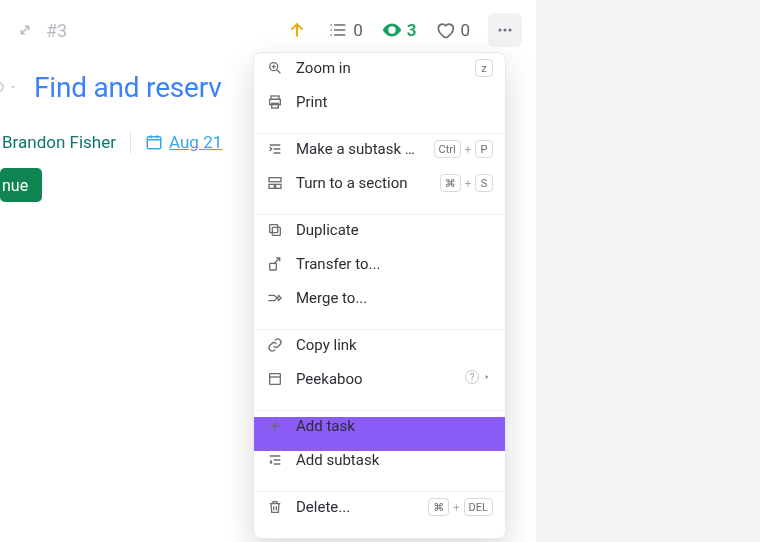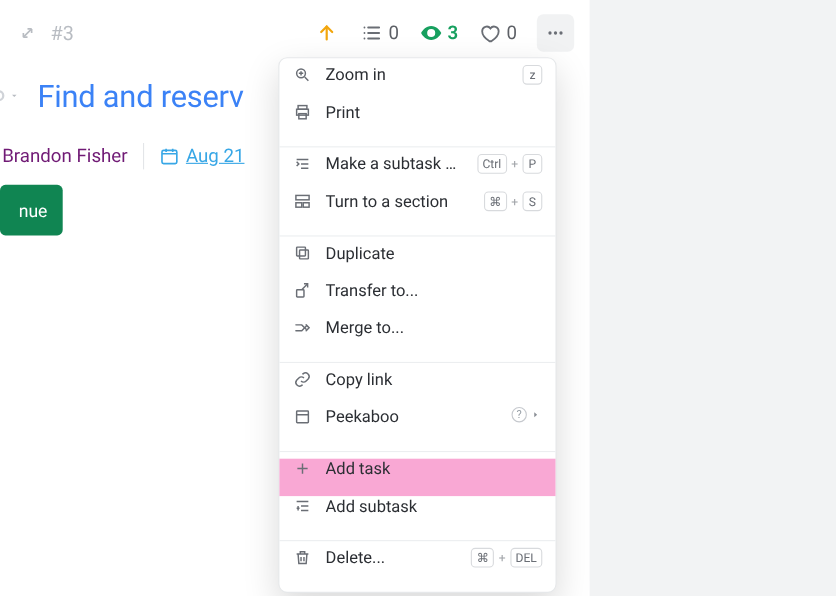--- a/index.html
+++ b/index.html
@@ -20,33 +20,33 @@
   .stat .ico { width:22px; height:22px; display:flex; align-items:center; justify-content:center; }
   .more-btn { width:34px; height:34px; border-radius:6px; background:#f1f2f3; display:flex; align-items:center; justify-content:center; color:#6a6e75; }
 
   .title-row { position:absolute; left:0; top:62px; width:536px; height:50px; display:flex; align-items:center; padding-left:0; }
   .title-row .chev { color:#b8bcc2; font-size:14px; margin-left:-2px; }
   .title-text { font-size:28px; color:#3b82f6; margin-left:16px; font-weight:400; letter-spacing:-0.2px;}
   .title-row .bullet { width:10px; height:10px; border:2px solid #d0d3d8; border-radius:50%; margin-left:-6px;}
   .title-lead { display:flex; align-items:center; gap:6px; }
 
   .meta-row { position:absolute; left:0; top:122px; width:536px; height:40px; display:flex; align-items:center; gap:14px; padding-left:2px; font-size:17px;}
-  .assignee { color:#701a75; }
+  .assignee { color:#0f766e; }
   .divider-v { width:1px; height:24px; background:#e3e5e8; }
   .date-chip { display:flex; align-items:center; gap:6px; color:#38a7e6;text-decoration:underline; }
   .date-chip .cal { width:18px; height:18px; }
 
-  .tag-pill { position:absolute; left:0; top:168px; height:46px; padding:0 14px 0 17px; background:#108552; color:#fff; border-radius:5px; display:flex; align-items:center; font-size:16px; }
+  .tag-pill { position:absolute; left:0; top:168px; height:34px; padding:0 14px 0 2px; background:#108552; color:#fff; border-radius:5px; display:flex; align-items:center; font-size:16px; }
   .tag-pill::before{ content:""; }
 
   
   .menu { position:absolute; left:253px; top:52px; width:253px; background:#fff; border:1px solid #e6e8ea; border-radius:8px; box-shadow:0 12px 32px rgba(0,0,0,.15); padding:6px 0; }
   .menu-sep { height:1px; background:#eceef0; margin:6px 0; }
   .menu-item { display:flex; align-items:flex-start; height:34px; padding:0 12px; font-size:15px; color:#2b2e33; gap:12px; cursor:pointer; }
-  .menu-item.hovered { background:#f9a8d4; }
+  .menu-item.hovered { background:#8b5cf6; }
   .menu-item .mi-icon { width:18px; height:18px; color:#6a6e75; display:flex; align-items:center; justify-content:center; flex:none;}
   .menu-item .mi-label { flex:1; white-space:nowrap; overflow:hidden; text-overflow:ellipsis;}
   .menu-item .mi-tail { display:flex; align-items:center; gap:4px; font-size:12px; color:#8a8e95;}
   .kbd { border:1px solid #d8dadd; border-radius:4px; min-width:18px; height:18px; padding:0 4px; font-size:11px; display:flex; align-items:center; justify-content:center; color:#6a6e75; background:#fff;}
   .plus { font-size:11px; color:#a0a3a8; }
   .mi-chevron { width:10px; height:10px; color:#8a8e95; }
   .mi-help { width:14px; height:14px; border:1px solid #c6c9ce; border-radius:50%; font-size:10px; color:#98a0a7; display:flex; align-items:center; justify-content:center; }
 
   svg { display:block; }
 </style>

